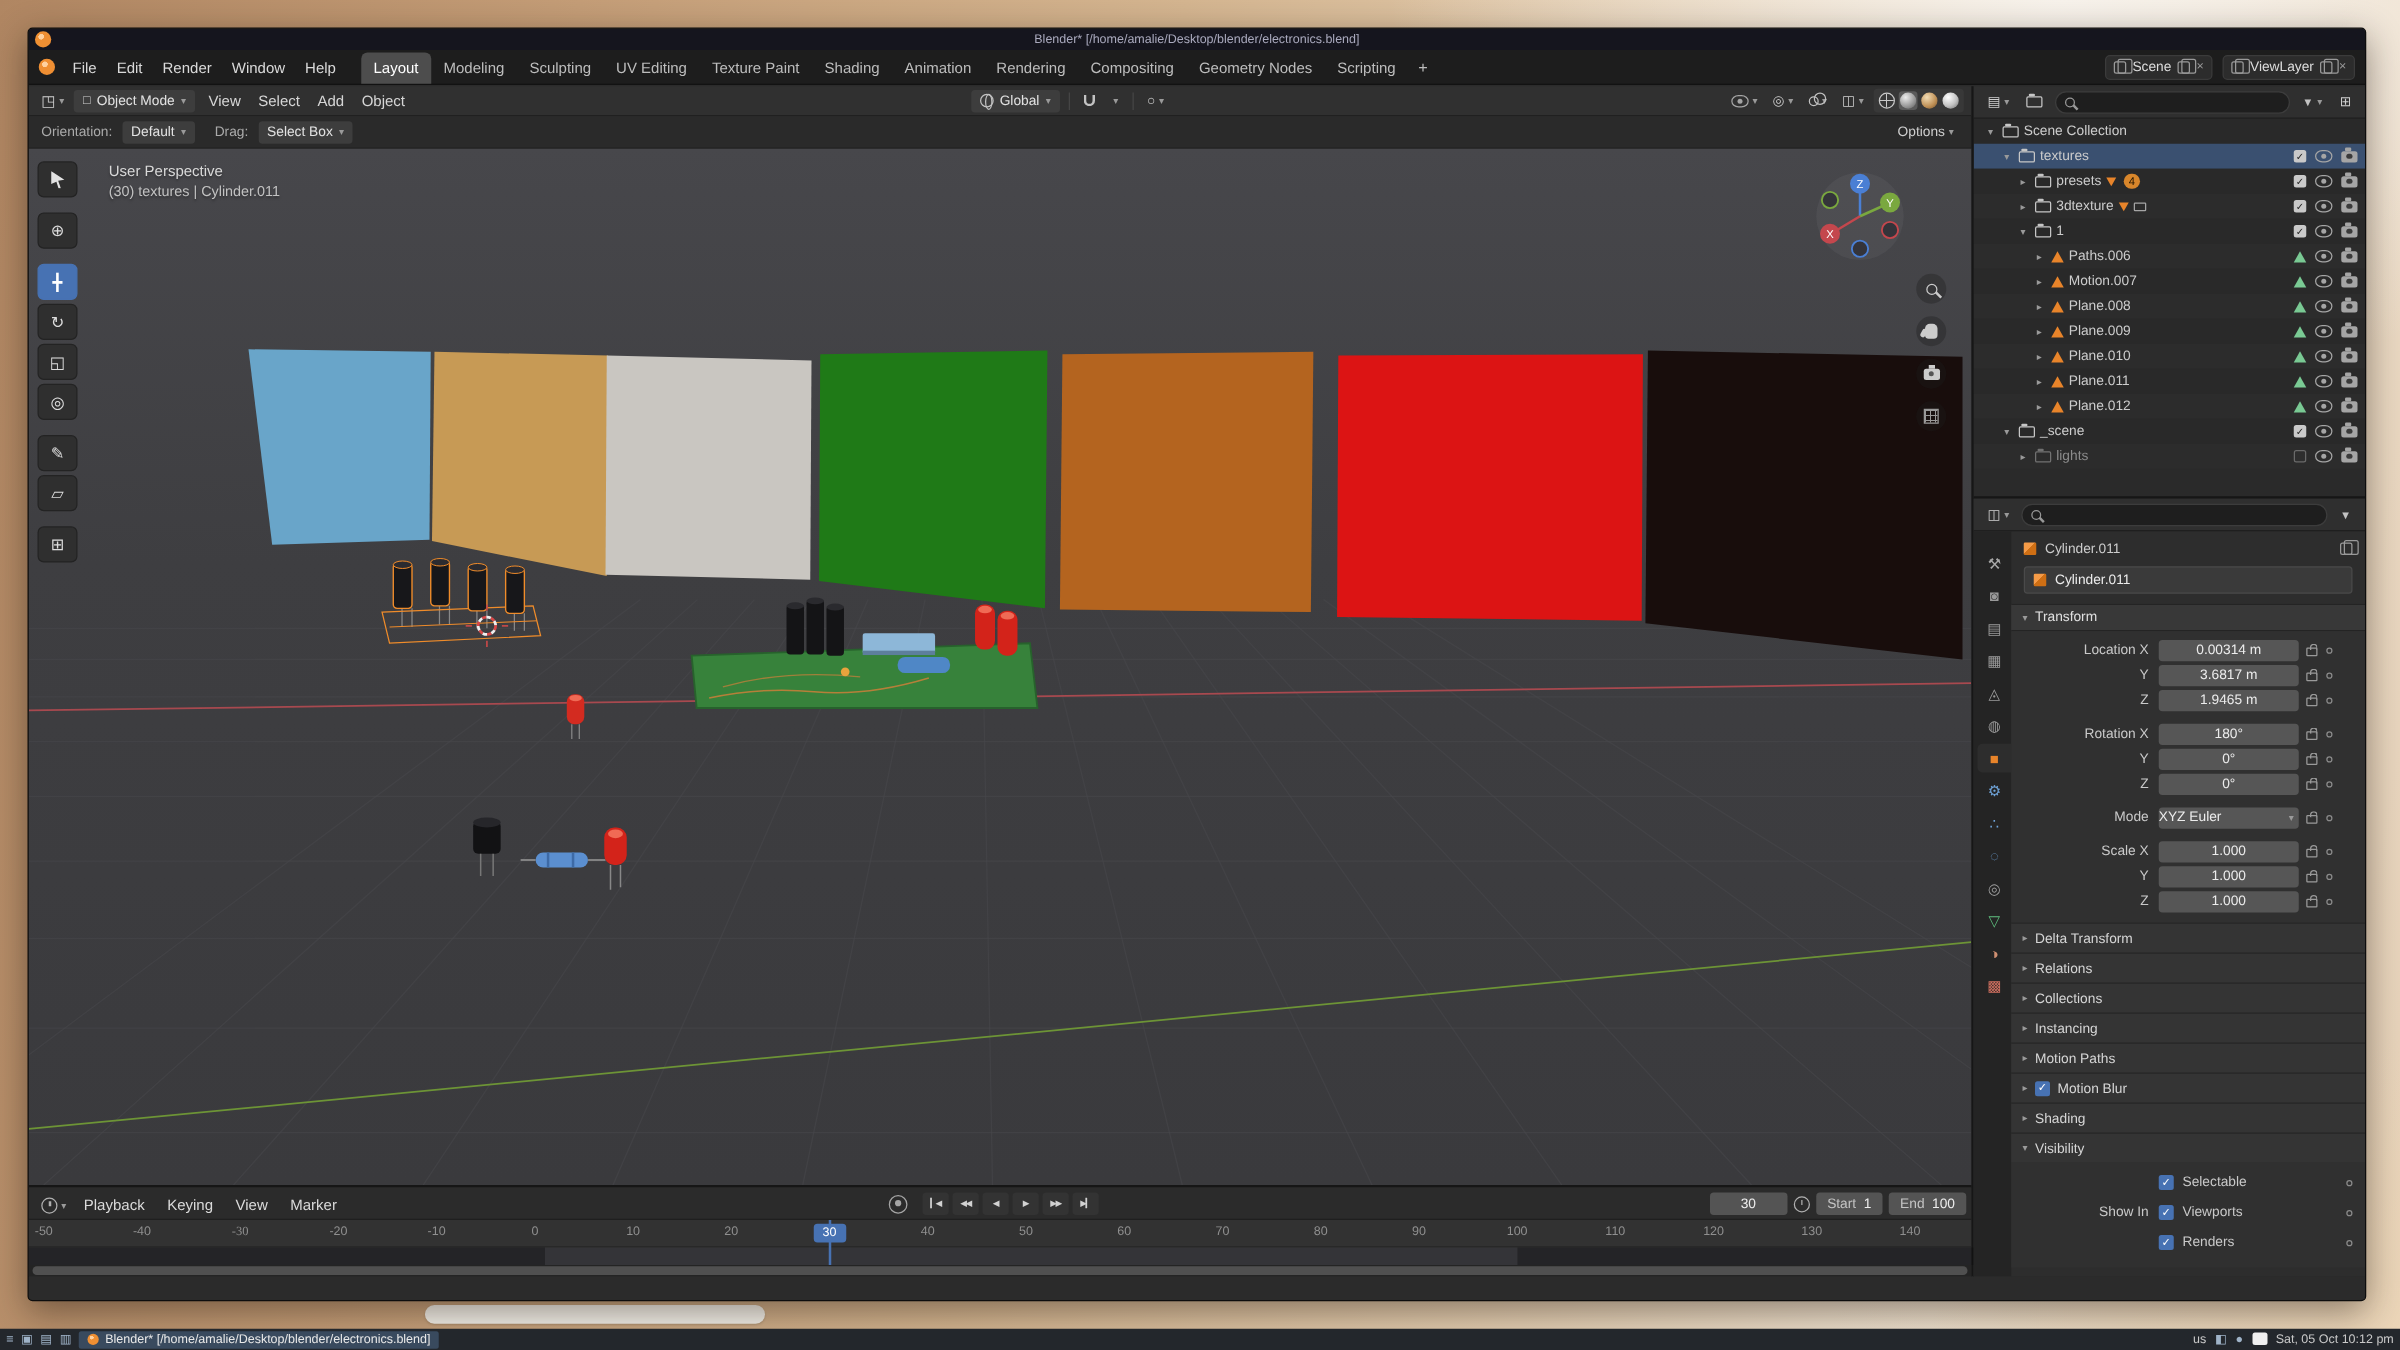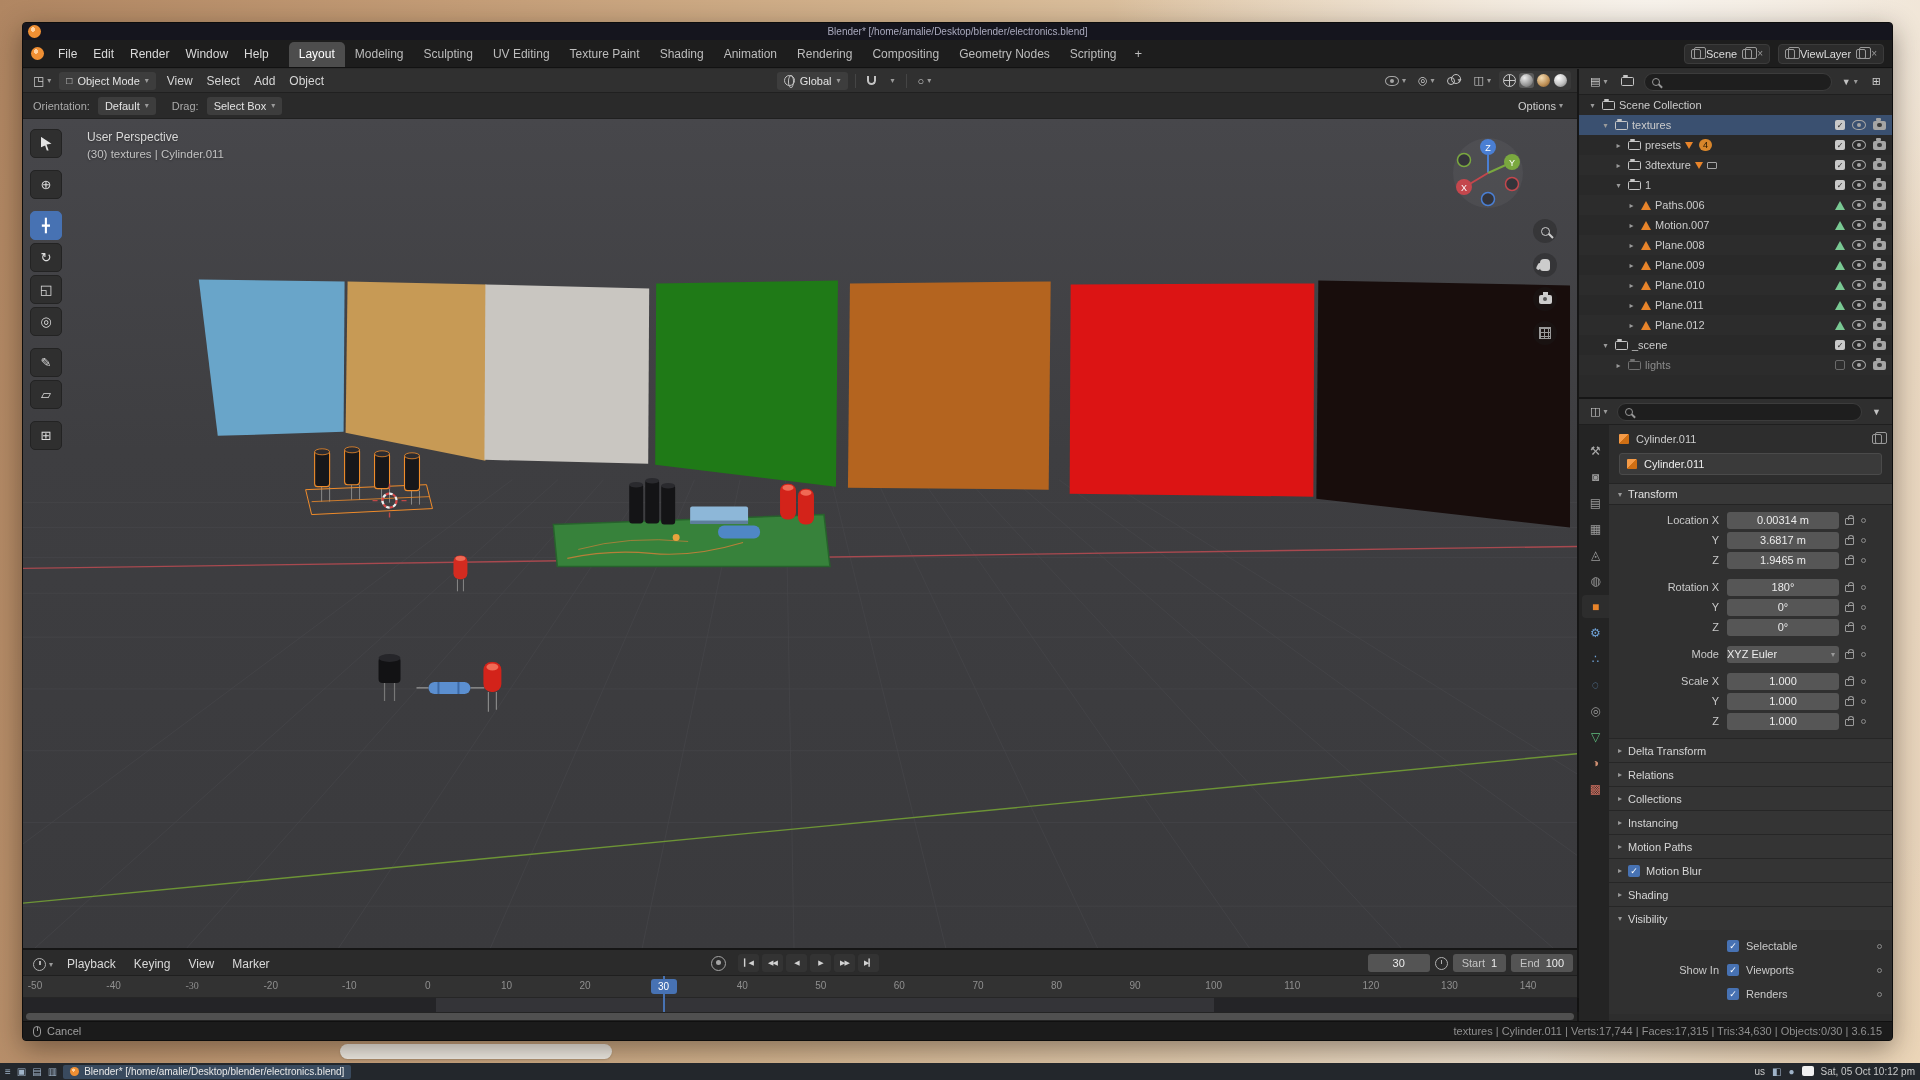--- a/index.html
+++ b/index.html
@@ -936,25 +936,20 @@
                 <span>Renders</span>
                 <span class="adot"></span>
               </div>
             </div>
           </div>
         </div>
       </div>
     </div>
   </div>
 
-  <div class="statusbar">
-    <span class="ic-mouse"></span>
-    <span>Cancel</span>
-    <span class="sb-right">textures | Cylinder.011 | Verts:17,744 | Faces:17,315 | Tris:34,630 | Objects:0/30 | 3.6.15</span>
-  </div>
 </div>
 
 <div class="taskbar">
   <span class="tb-ic">≡</span>
   <span class="tb-ic">▣</span>
   <span class="tb-ic">▤</span>
   <span class="tb-ic">▥</span>
   <div class="tb-win">
     <span class="logo"></span>
     <span>Blender* [/home/amalie/Desktop/blender/electronics.blend]</span>

